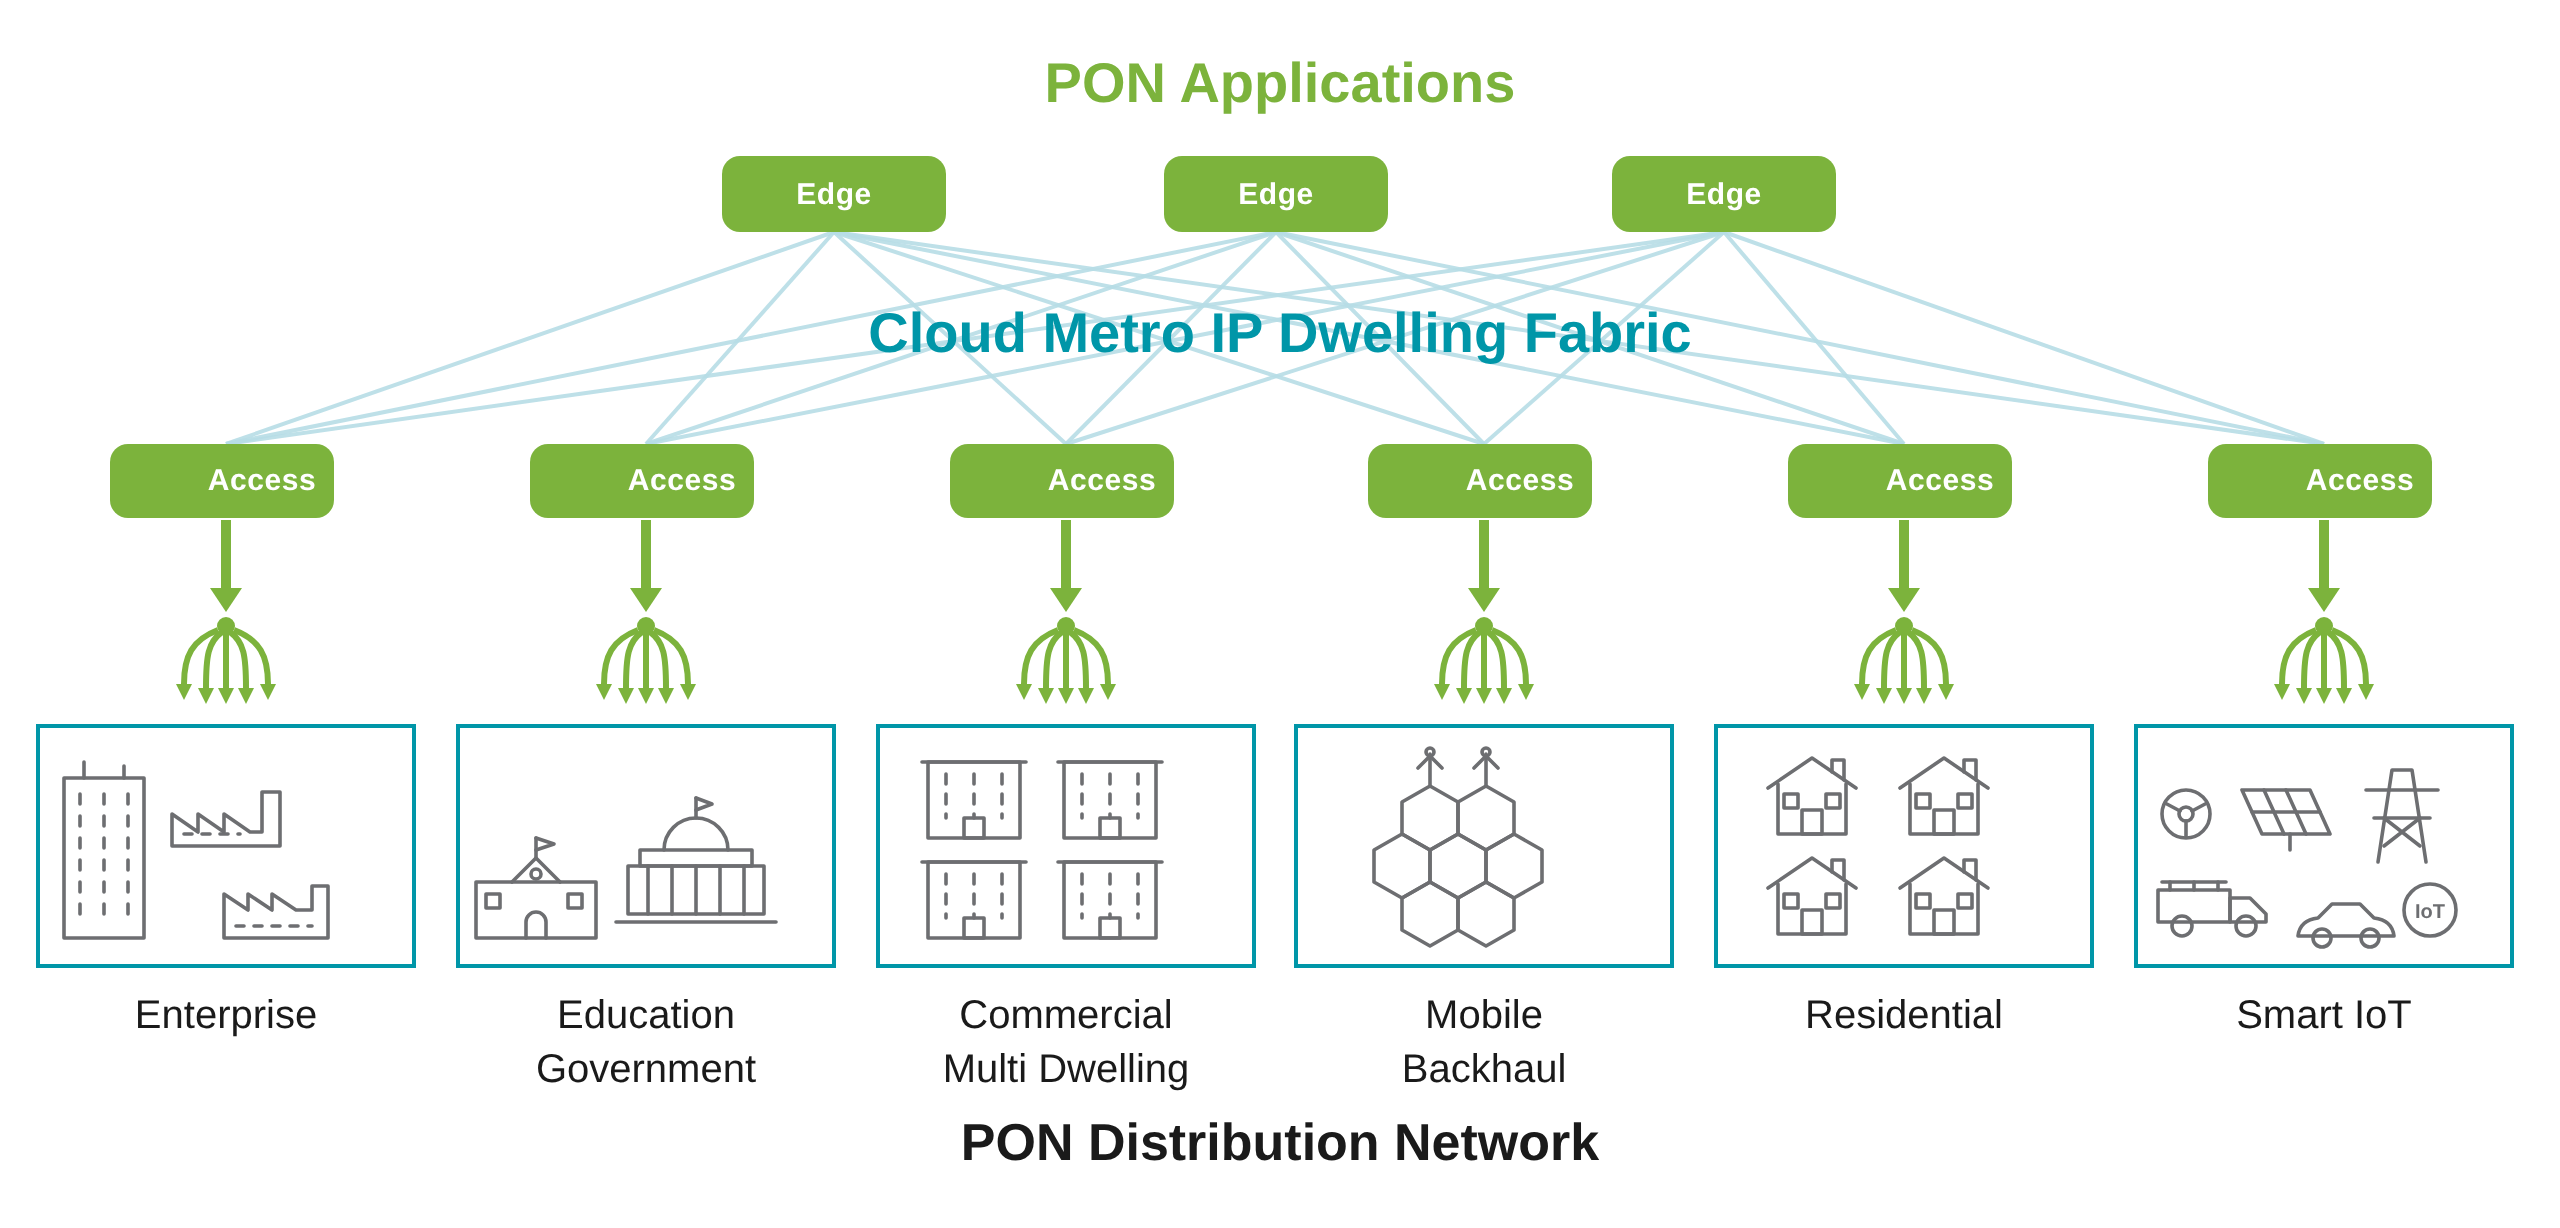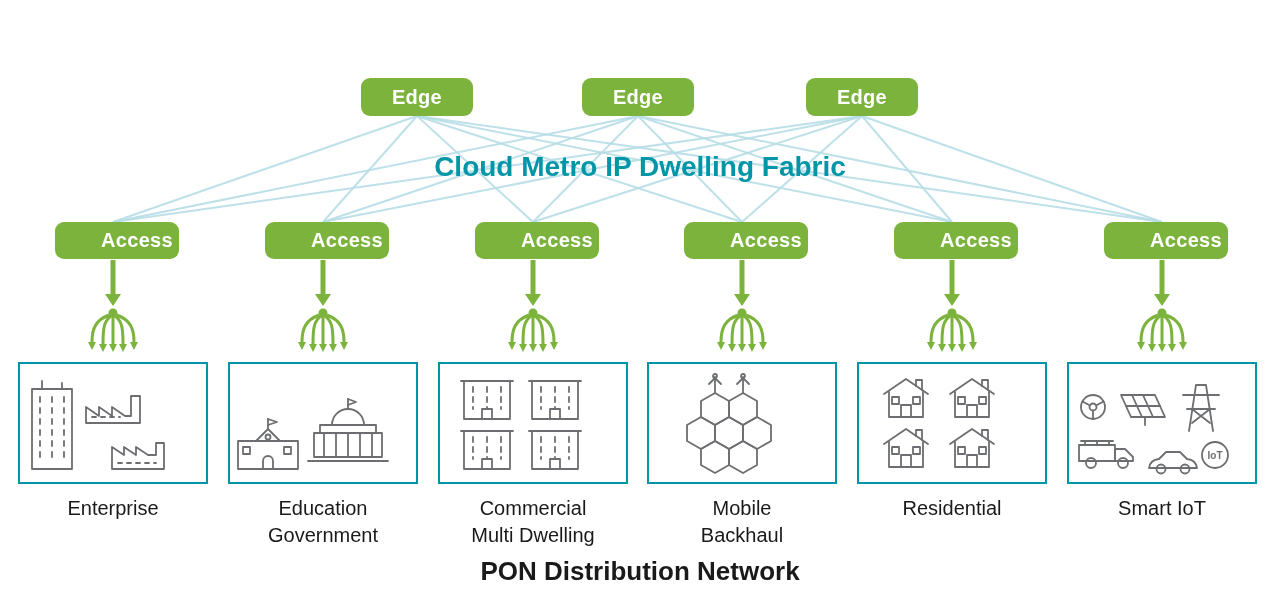--- a/index.html
+++ b/index.html
@@ -9,23 +9,23 @@
   .mesh { position:absolute; top:0; left:0; pointer-events:none; }
   .mesh line { stroke:var(--line_blue); stroke-width:2; opacity:.9; }
 
   .title { position:absolute; top:26px; left:0; width:100%; text-align:center;
            color:var(--green); font-size:28px; font-weight:700; }
   .fabric-label { position:absolute; top:151px; left:0; width:100%; text-align:center;
            color:var(--teal); font-size:28px; font-weight:700; }
 
   .node { position:absolute; border-radius:9px; background:var(--green); color:var(--node_text);
           display:flex; align-items:center; justify-content:center;
-          font-size:20px; font-weight:600; letter-spacing:.3px; }
+          font-size:15px; font-weight:600; letter-spacing:.3px; }
   .edge   { width:112px; height:38px; top:78px; }
-  .access { width:124px; height:37px; top:222px;padding-left:40px; }
+  .access { width:112px; height:37px; top:222px;padding-left:40px; }
 
   .column { position:absolute; top:260px; width:190px;
             display:flex; flex-direction:column; align-items:center; }
   .splitter { display:block; flex:none; }
   .splitter .stem { stroke:var(--green); stroke-width:5; }
   .splitter .prong { stroke:var(--green); stroke-width:3; fill:none; }
   .splitter .head { fill:var(--green); stroke:none; }
   .splitter .hub { fill:var(--green); stroke:none; }
 
   .box { margin-top:2px; width:190px; height:122px; border:2px solid var(--teal);
@@ -62,20 +62,21 @@
     <line x1="638" y1="116" x2="952" y2="222"></line>
     <line x1="638" y1="116" x2="1162" y2="222"></line>
     <line x1="862" y1="116" x2="113" y2="222"></line>
     <line x1="862" y1="116" x2="323" y2="222"></line>
     <line x1="862" y1="116" x2="533" y2="222"></line>
     <line x1="862" y1="116" x2="742" y2="222"></line>
     <line x1="862" y1="116" x2="952" y2="222"></line>
     <line x1="862" y1="116" x2="1162" y2="222"></line>
   </svg>
 
+  <h1 class="title">PON Applications</h1>
 
   <div class="node edge" style="left:361px">
     <span>Edge</span>
   </div>
   <div class="node edge" style="left:582px">
     <span>Edge</span>
   </div>
   <div class="node edge" style="left:806px">
     <span>Edge</span>
   </div>

